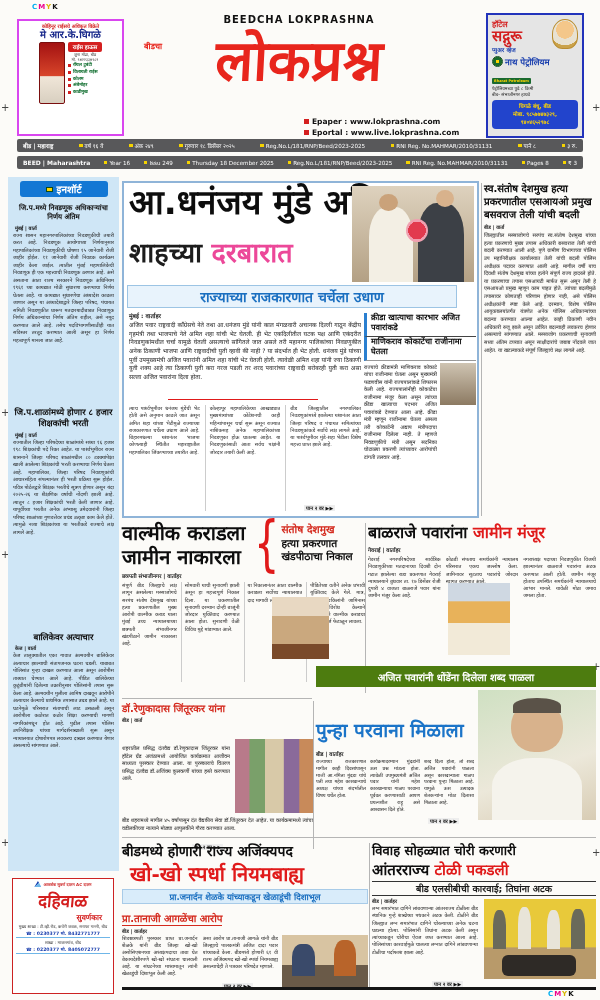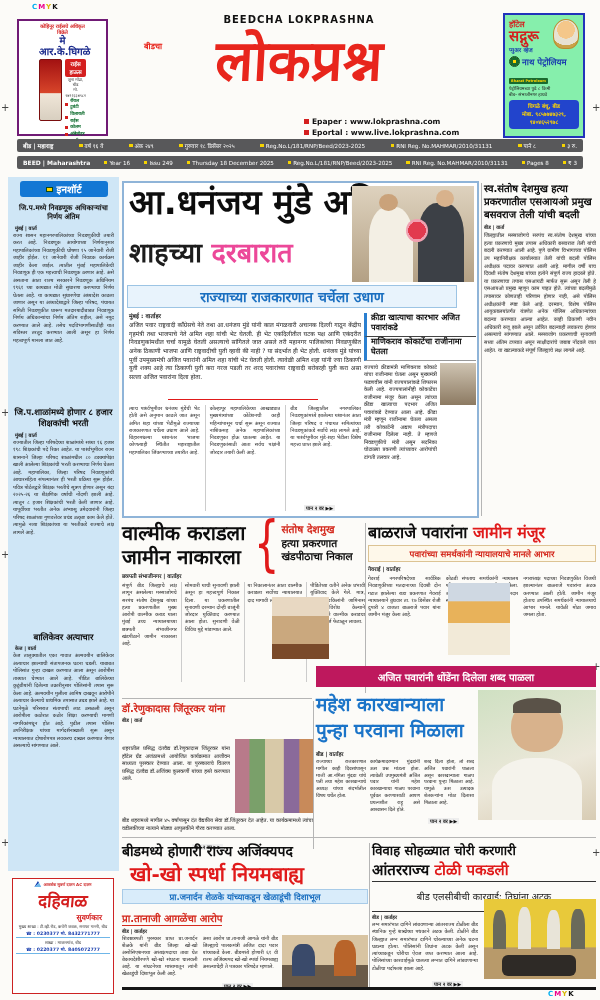--- a/index.html
+++ b/index.html
@@ -10,40 +10,40 @@
     font-family:"DejaVu Sans", sans-serif; color:#1c1c1c;
   }
   .abs { position:absolute; }
 
   
   .regmark { position:absolute; font-size:10px; color:#444; line-height:1; }
   .cmyk { position:absolute; font-size:7px; font-weight:bold; letter-spacing:1px; }
   .cmyk .c{color:#00aeef}.cmyk .m{color:#ec008c}.cmyk .y{color:#d8b400}.cmyk .k{color:#111}
 
   
-  .ad-left { left:17px; top:19px; width:91px; height:117px; border:2px solid #701a75; background:#fff; padding:2px 20px; }
+  .ad-left { left:17px; top:19px; width:107px; height:117px; border:2px solid #d946ef; background:#fff; padding:2px 20px; }
   .ra-top { color:#d41f1f; font-size:5px; font-weight:bold; text-align:center; }
   .ra-name { color:#1a2a8c; font-size:10px; font-weight:bold; text-align:center; line-height:1.1; }
   .ra-flex { display:flex; gap:3px; margin-top:2px; }
   .rice-bag { width:26px; height:62px; background:linear-gradient(180deg,#a31212,#d8452a 55%,#f0e6d8 56%,#d8cfc0); border:1px solid #7a0e0e; border-radius:2px; }
   .ra-right { flex:1; }
   .ra-pill { background:#d41f1f; color:#fff; font-size:5.5px; font-weight:bold; text-align:center; border-radius:2px; padding:1px 0; }
   .ra-addr { font-size:4px; color:#333; text-align:center; line-height:1.3; }
   .ra-item { display:flex; align-items:center; gap:2px; font-size:4.6px; font-weight:bold; color:#0a6a2a; line-height:1.45; }
   .ra-item .sq { width:3px; height:3px; background:#d41f1f; flex:0 0 auto; }
 
   .mh-center { left:118px; top:14px; width:362px; }
   .mh-eng { text-align:center; font-size:10px; font-weight:bold; letter-spacing:1px; color:#111; }
   .mh-kicker { position:absolute; left:26px; top:26px; color:#e8251c; font-size:8px; font-weight:bold; }
   .mh-title { text-align:center; font-size:56px; font-weight:bold; color:#e8251c; line-height:1.0; margin-top:8px; transform:skewX(-3deg); white-space:nowrap; }
   .ep-lines { position:absolute; left:186px; top:102px; }
   .ep-line { display:flex; align-items:center; gap:3px; font-size:7.5px; font-weight:bold; color:#111; line-height:1.5; }
   .ep-line .sq { width:5px; height:5px; background:#d41f1f; }
 
-  .ad-right { left:503px; top:13px; width:82px; height:125px; border:2px solid #2233bb; background:#86efac; padding:3px 4px; }
+  .ad-right { left:486px; top:13px; width:98px; height:125px; border:2px solid #2233bb; background:#e5e5e5; padding:3px 4px; }
   .ha-portrait { position:absolute; right:4px; top:4px; width:26px; height:30px; border-radius:50% 50% 40% 40%; background:radial-gradient(circle at 50% 35%, #f4c78a 0 40%, #e8e2d2 41% 70%, #caa24a 71%); border:1px solid #b98c2e; }
   .ha-hotel { color:#d41f1f; font-size:8px; font-weight:bold; }
   .ha-name { color:#d41f1f; font-size:15px; font-weight:bold; line-height:1.05; }
   .ha-veg { color:#1a3fae; font-size:6px; font-weight:bold; margin-top:1px; }
   .bp-row { display:flex; align-items:center; gap:2px; margin-top:2px; }
   .bp-logo { width:11px; height:11px; border-radius:50%; background:radial-gradient(circle,#ffd400 0 30%, #1a6a2e 31% 70%, #ffd400 71%); border:1px solid #14502a; flex:0 0 auto; }
   .bp-name { color:#1a3fae; font-size:8.5px; font-weight:bold; }
   .bp-badge { background:#1a6a2e; color:#ffd400; font-size:3.5px; font-weight:bold; display:inline-block; padding:1px 2px; border-radius:1px; margin-top:1px; }
   .ha-small { font-size:4.5px; color:#222; line-height:1.35; }
   .ha-bluebox { margin-top:2px; background:#2244cc; border-radius:4px; color:#ffd400; font-size:5.5px; font-weight:bold; text-align:center; line-height:1.5; padding:2px 0; }
@@ -139,21 +139,21 @@
   .pk-h2 { color:#d42a1e; font-size:14.5px; font-weight:bold; white-space:nowrap; }
   .pk-by { font-size:5px; font-weight:bold; margin:2px 0; }
   .pk-photo { position:absolute; right:0; top:38px; width:78px; height:74px;
     background:linear-gradient(90deg,#b87a8a 0 18%, #7aa06a 19% 38%, #d8c9a8 39% 62%, #8a6a9a 63% 82%, #c88a5a 83%); }
   .pk-body { position:absolute; left:0; top:44px; width:108px; height:70px; font-size:5.2px; line-height:1.45; text-align:justify; overflow:hidden; }
   .pk-body2 { position:absolute; left:0; top:116px; width:191px; height:26px; font-size:5.2px; line-height:1.45; text-align:justify; overflow:hidden; }
   .pk-cont { position:absolute; left:70px; top:143px; }
 
   
   .mahesh { left:316px; top:666px; width:280px; height:167px; }
-  .mh-band { width:100%; height:21px; background:#be185d; color:#fff; font-size:10px; font-weight:bold;
+  .mh-band { width:100%; height:21px; background:#4d7c0f; color:#fff; font-size:10px; font-weight:bold;
     display:flex; align-items:center; justify-content:center; white-space:nowrap; }
   .ms-h { position:absolute; left:0; top:26px; color:#1b74c8; font-size:19px; font-weight:bold; line-height:1.35; white-space:nowrap; }
   .ms-photo { position:absolute; right:0; top:24px; width:118px; height:130px; background:linear-gradient(160deg,#cfe0c2,#ece8da 60%,#d8ccb4); overflow:hidden; }
   .ms-by { position:absolute; left:0; top:84px; font-size:5.5px; font-weight:bold; }
   .ms-cols { position:absolute; left:0; top:93px; width:158px; height:66px; display:flex; gap:4px; }
   .ms-col { flex:1; font-size:4.8px; line-height:1.42; text-align:justify; overflow:hidden; }
   .ms-cont { position:absolute; left:112px; top:152px; }
 
   
   .khokho { left:122px; top:841px; width:246px; height:151px; }
@@ -165,21 +165,21 @@
   .kk-cols { display:flex; gap:5px; width:156px; height:52px; }
   .kk-col { flex:1; font-size:5px; line-height:1.42; text-align:justify; overflow:hidden; }
   .kk-photo { position:absolute; right:0; top:94px; width:86px; height:54px; background:linear-gradient(180deg,#d8c4a2 0 55%, #6a5a48 56%); overflow:hidden; }
   .kk-cont { position:absolute; left:100px; top:142px; }
 
   
   .toli { left:372px; top:841px; width:224px; height:151px; }
   .tl-h1 { font-size:13px; font-weight:bold; color:#0d0d0d; white-space:nowrap; }
   .tl-h2 { font-size:15px; font-weight:bold; color:#0d0d0d; white-space:nowrap; }
   .tl-h2 .red { color:#e01a1a; }
-  .tl-band { margin-top:2px; border-top:1.5px solid #333; border-bottom:1.5px solid #333; font-size:9.5px; font-weight:normal; text-align:center; padding:8px 0; }
+  .tl-band { margin-top:2px; border-top:1.5px solid #333; border-bottom:1.5px solid #333; font-size:9.5px; font-weight:bold; text-align:center; padding:0 0; }
   .tl-by { font-size:5px; font-weight:bold; margin:2px 0 1px 0; }
   .tl-body { width:106px; height:72px; font-size:5px; line-height:1.45; text-align:justify; overflow:hidden; }
   .tl-photo { position:absolute; right:0; top:58px; width:112px; height:80px; background:linear-gradient(180deg,#e8c93a 0 60%, #b89a6a 61%); overflow:hidden; }
   .tl-cont { position:absolute; left:60px; top:140px; }
 
   .bottom-rule { position:absolute; left:122px; top:987px; width:474px; height:3px; background:#161616; }
 
   
   .ph-shape { position:absolute; }
 </style>
@@ -421,21 +421,20 @@
       <div class="wm-col">संपूर्ण बीड जिल्ह्याचे लक्ष लागून असलेल्या मस्साजोगचे सरपंच संतोष देशमुख यांच्या हत्या प्रकरणातील मुख्य आरोपी वाल्मीक कराड याला मुंबई उच्च न्यायालयाच्या छत्रपती संभाजीनगर खंडपीठाने जामीन नाकारला आहे.</div>
       <div class="wm-col">सोमवारी याची सुनावणी झाली असून हा महत्त्वपूर्ण निकाल दिला. या प्रकरणातील सुनावणी दरम्यान दोन्ही बाजूंनी जोरदार युक्तिवाद करण्यात आला होता. सुनावणी वेळी विविध मुद्दे मांडण्यात आले.</div>
       <div class="wm-col">या निकालानंतर आता वाल्मीक कराडला सर्वोच्च न्यायालयात दाद मागावी लागणार आहे.</div>
       <div class="wm-col">पीडितेच्या वतीने अनेक प्रभावी युक्तिवाद केले गेले. मात्र, सरकारी वकिलांनी जामिनास तीव्र विरोध केल्याने न्यायालयाने वाल्मीक कराडचा जामीन अर्ज फेटाळून लावला.</div>
     </div>
     <div class="wm-photo"></div>
   </div>
 
   <div class="abs balraje">
     <div class="bj-h"><span>बाळराजे पवारांना </span><span class="red">जामीन मंजूर</span></div>
-    <div class="bj-band">पवारांच्या समर्थकांनी न्यायालयाचे मानले आभार</div>
     <div class="bj-by">गेवराई | वार्ताहर</div>
     <div class="bj-cols">
       <div class="bj-col">गेवराई नगरपरिषदेच्या सार्वत्रिक निवडणुकीच्या मतदानाच्या दिवशी दोन गटात झालेल्या राडा प्रकरणात गेवराई न्यायालयाने बुधवार ता. १७ डिसेंबर रोजी दुपारी ४ वाजता बाळराजे पवार यांना जामीन मंजूर केला आहे.</div>
       <div class="bj-col">कोठडी संपताच समर्थकांनी न्यायालय परिसरात एकच जल्लोष केला. जामिनावर सुटताच पवारांचे जोरदार स्वागत करण्यात आले.</div>
       <div class="bj-col">नगराध्यक्ष पदाच्या निवडणुकीत विजयी झाल्यानंतर बाळराजे पवारांना अटक करण्यात आली होती. जामीन मंजूर होताच उपस्थित समर्थकांनी न्यायालयाचे आभार मानले. यावेळी मोठा जमाव जमला होता.</div>
     </div>
     <div class="bj-photo"></div>
   </div>
   <div class="vsep" style="left:365px; top:523px; height:170px;"></div>
 
@@ -444,21 +443,21 @@
     <div class="pk-by">बीड | वार्ता</div>
     <div class="pk-photo"></div>
     <div class="pk-body">शहरातील प्रसिद्ध दंतवैद्य डॉ.रेणुकादास जिंतूरकर यांना हॉटेल ग्रँड अजंठामध्ये आयोजित कार्यक्रमात आजीवन साध्यता पुरस्कार देण्यात आला. या पुरस्काराचे वितरण प्रसिद्ध दंतवैद्य डॉ.अजिंक्य कुलकर्णी यांच्या हस्ते करण्यात आले.</div>
     <div class="pk-body2">बीड शहरामध्ये मागील ४५ वर्षांपासून दंत वैद्यकीय सेवा डॉ.जिंतूरकर देत आहेत. या कार्यक्रमामध्ये त्यांचा वडीलकीच्या नात्याने मोठ्या आपुलकीने गौरव करण्यात आला.</div>
     <span class="cont pk-cont">पान २ वर ▶▶</span>
   </div>
   <div class="vsep" style="left:313px; top:701px; height:148px;"></div>
 
   <div class="abs mahesh">
     <div class="mh-band">अजित पवारांनी धोंडेंना दिलेला शब्द पाळला</div>
-    <div class="ms-h"><span>महेश कारखान्याला</span><br><span>पुन्हा परवाना मिळाला</span></div>
+    <div class="ms-h"><br><span>पुन्हा परवाना मिळाला</span></div>
     <div class="ms-photo">
       <div class="ph-shape" style="left:28%;top:8%;width:44%;height:40%;background:#d8b28c;border-radius:50% 50% 45% 45%;"></div>
       <div class="ph-shape" style="left:12%;bottom:0;width:76%;height:48%;background:#f5f3ec;border-radius:45% 45% 0 0;"></div>
       <div class="ph-shape" style="left:30%;top:6%;width:40%;height:12%;background:#5a5248;border-radius:50% 50% 0 0;"></div>
     </div>
     <div class="ms-by">बीड | वार्ताहर</div>
     <div class="ms-cols">
       <div class="ms-col">राज्याच्या राजकारणात मागील काही दिवसांपासून माजी आ.नमिता मुंदडा यांचे पती तथा महेश कारखान्याचे अध्यक्ष यांच्या संदर्भातील विषय चर्चेत होता.</div>
       <div class="ms-col">कार्यक्रमादरम्यान मुंदडांनी ऊस प्रश्न मांडला होता. त्यावेळी उपमुख्यमंत्री अजित पवार यांनी महेश कारखान्याचा गाळप परवाना पूर्ववत करण्यासाठी आपण प्रयत्नशील राहू असे आश्वासन दिले होते.</div>
       <div class="ms-col">शब्द दिला होता, तो शब्द अजित पवारांनी पाळला असून कारखान्याला गाळप परवाना पुन्हा मिळाला आहे. यामुळे ऊस उत्पादक शेतकऱ्यांना मोठा दिलासा मिळाला आहे.</div>

